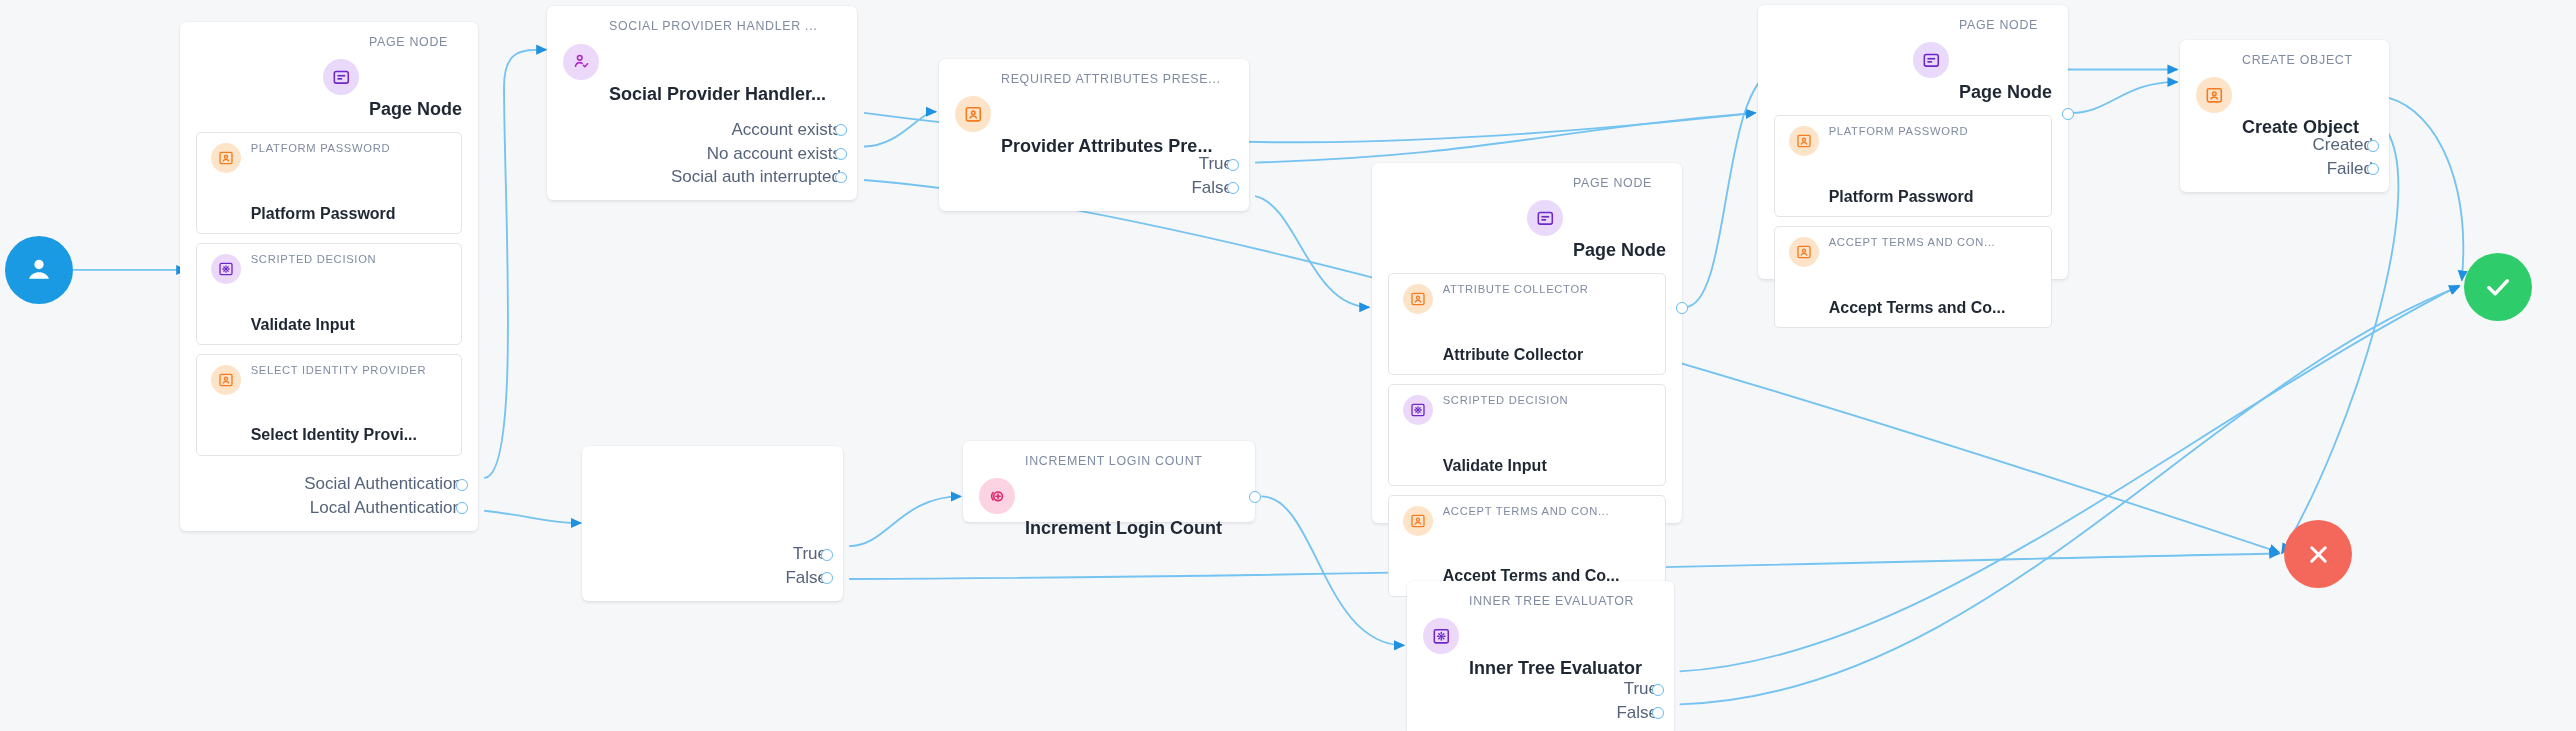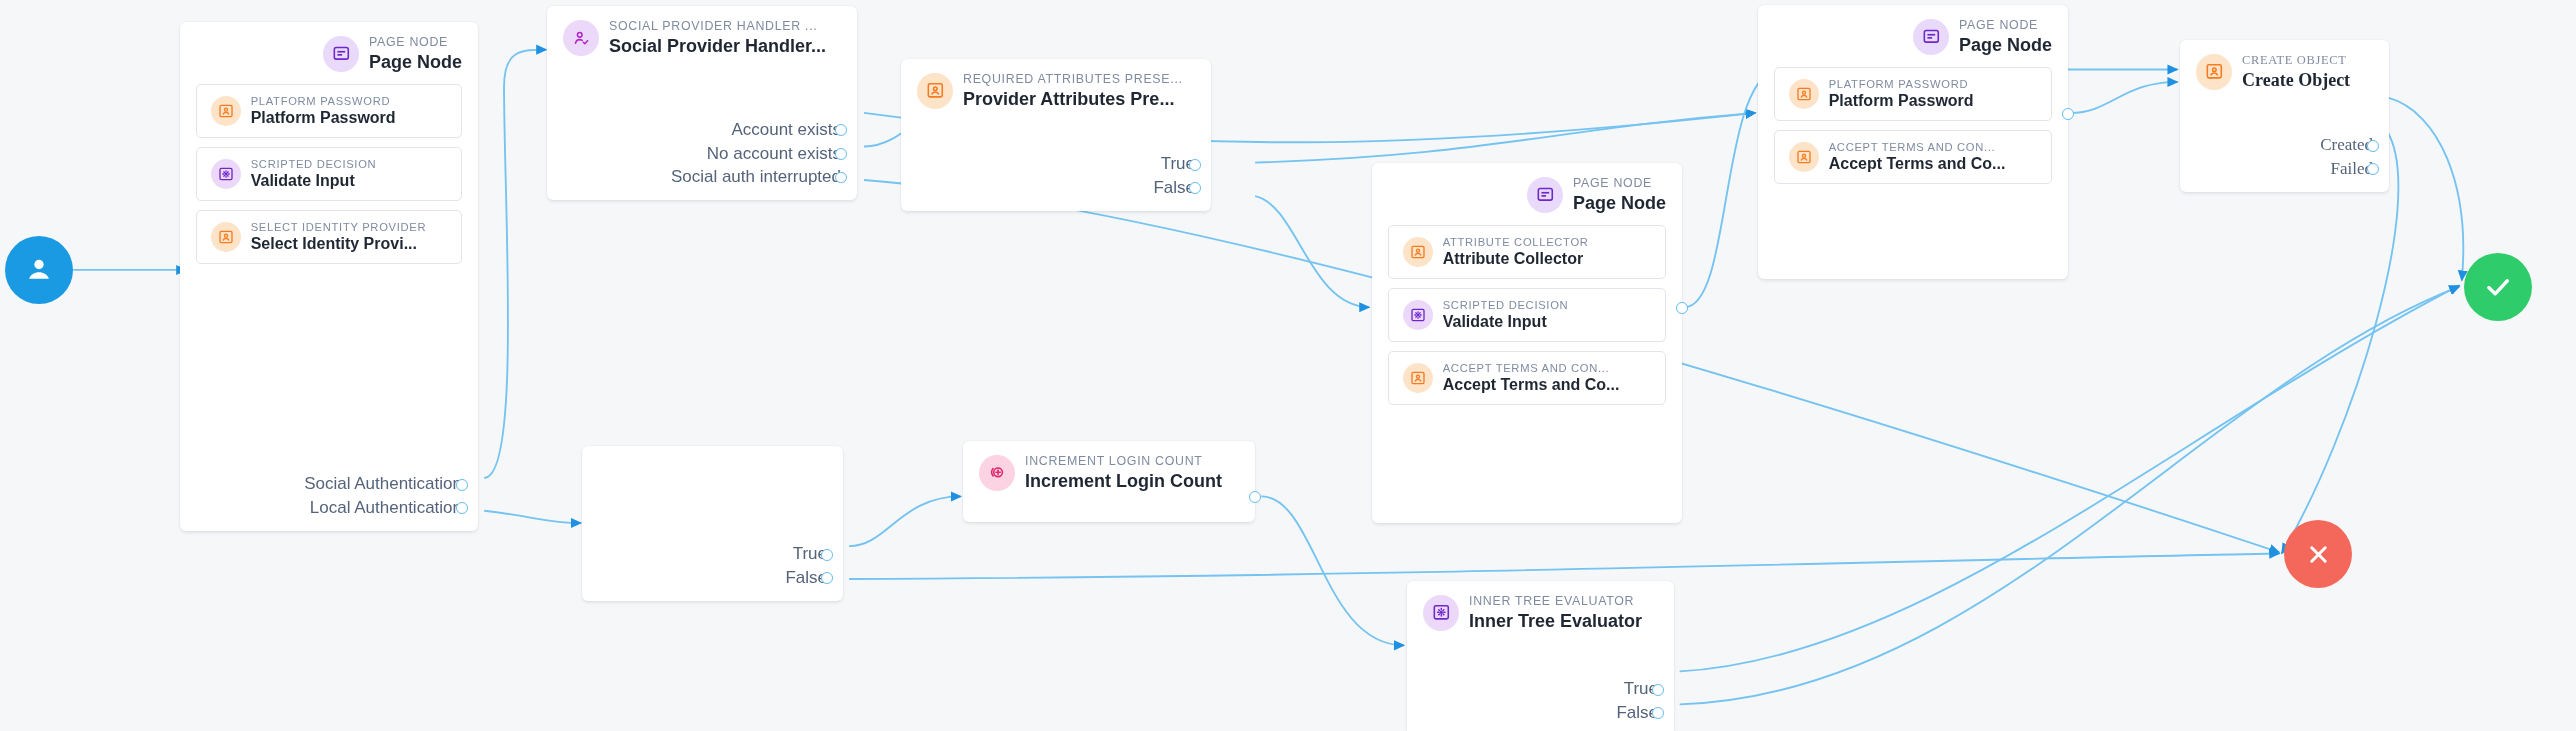--- a/index.html
+++ b/index.html
@@ -54,21 +54,21 @@
     align-items: center;
     justify-content: center;
   }
   .badge svg { display: block; }
   .badge.purple { background: #e9d9fb; }
   .badge.orange { background: #fde3c8; }
   .badge.lilac  { background: #ecd9fa; }
   .badge.blue   { background: #daeefb; }
   .badge.pink   { background: #fbd3e2; }
 
-  .titles { display: flex; flex-direction: column; line-height: 1.05; }
+  .titles { display: flex; flex-direction: column; line-height: 1.05; gap: 48px; }
   .node-type {
     font-size: 12.4px;
     letter-spacing: 0.7px;
     color: #7f8ba0;
     text-transform: uppercase;
     white-space: nowrap;
     margin-bottom: 3.7px;
   }
   .node-title {
     font-size: 18px;
@@ -250,21 +250,21 @@
           <div class="outcome">
             <span>No account exists</span>
             <span class="port" style="right: -6.2px; top: 3.7px;"></span>
           </div>
           <div class="outcome">
             <span>Social auth interrupted</span>
             <span class="port" style="right: -6.2px; top: 3.7px;"></span>
           </div>
         </div>
       </div>
-      <div class="node" style="left: 901px; top: 59px; width: 310px; height: 152px;">
+      <div class="node" style="left: 939px; top: 59px; width: 310px; height: 152px;">
         <div class="node-header">
           <div class="badge orange">
             <svg width="18.6" height="18.6" viewBox="0 0 24 24" fill="none" stroke="#f47b20" stroke-width="2">
               <rect x="3" y="3.5" width="18" height="17" rx="2"></rect>
               <circle cx="12" cy="10" r="2.3"></circle>
               <path d="M7.5 17.2c.9-2.1 2.6-3.1 4.5-3.1s3.6 1 4.5 3.1"></path>
             </svg>
           </div>
           <div class="titles">
             <div class="node-type">REQUIRED ATTRIBUTES PRESE...</div>
@@ -376,21 +376,21 @@
               </svg>
             </div>
             <div class="titles">
               <div class="node-type">ACCEPT TERMS AND CON...</div>
               <div class="node-title">Accept Terms and Co...</div>
             </div>
           </div>
         </div>
         <span class="port" style="right: -6.2px; top: 103px;"></span>
       </div>
-      <div class="node" style="left: 2180px; top: 40px; width: 209px; height: 152px; font-family: Liberation Serif, serif;">
+      <div class="node" style="left: 2180px; top: 40px; width: 209px; height: 152px;">
         <div class="node-header">
           <div class="badge orange">
             <svg width="18.6" height="18.6" viewBox="0 0 24 24" fill="none" stroke="#f47b20" stroke-width="2">
               <rect x="3" y="3.5" width="18" height="17" rx="2"></rect>
               <circle cx="12" cy="10" r="2.3"></circle>
               <path d="M7.5 17.2c.9-2.1 2.6-3.1 4.5-3.1s3.6 1 4.5 3.1"></path>
             </svg>
           </div>
           <div class="titles">
             <div class="node-type">CREATE OBJECT</div>

